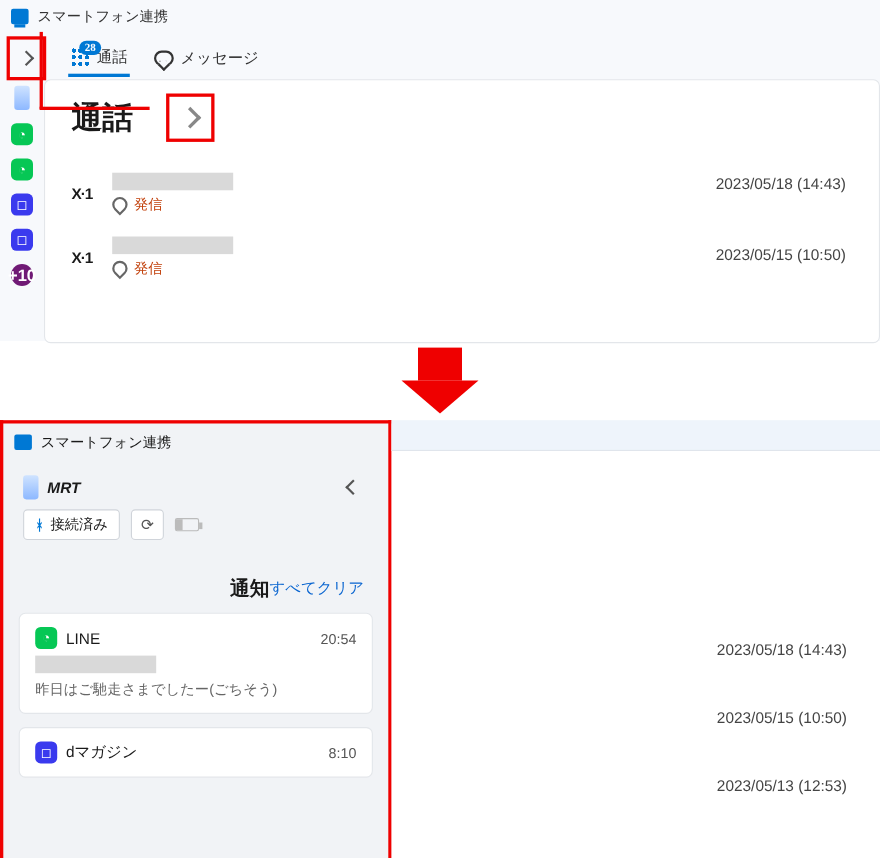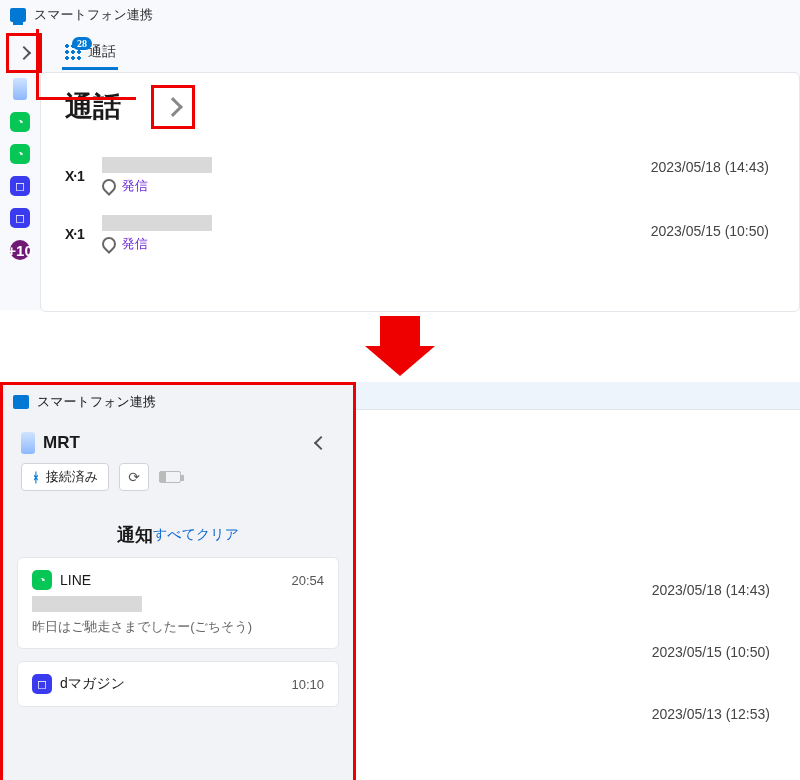--- a/index.html
+++ b/index.html
@@ -131,21 +131,21 @@
     pointer-events:none;
   }
 
   .call-row{
     display:flex; align-items:center; gap:18px;
     padding:10px 0;
   }
   .call-xicon{ font-weight:900; font-size:14px; letter-spacing:-1px;}
   .call-info{ display:flex; flex-direction:column; gap:4px;}
   .redacted{ width:110px; height:16px; background:#d9d9d9;}
-  .call-sub{ display:flex; align-items:center; gap:6px; color:#6d28d9; font-size:13px;}
+  .call-sub{ display:flex; align-items:center; gap:6px; color:#c2410c; font-size:13px;}
   .phone-glyph{ width:14px; height:14px; border:2px solid #666; border-radius:50% 50% 50% 0; transform:rotate(-45deg);}
   .call-time{ position:absolute; right:30px; color:#444; font-size:14px;}
 
   
   .big-arrow{
     position:absolute;
     top:310px; left:0; right:0;
     height:72px;
     display:flex; align-items:center; justify-content:center;
   }
@@ -174,21 +174,21 @@
   }
   .bs-title{
     display:flex; align-items:center; gap:8px;
     padding:8px 10px;
     font-size:13px;
   }
   .device-row{
     display:flex; align-items:center; justify-content:space-between;
     padding:10px 18px 6px 18px;
   }
-  .device-name{ display:flex; align-items:center; gap:8px; font-size:17px; font-weight:700;}
+  .device-name{ display:flex; align-items:center; gap:8px; font-size:14px; font-weight:700;font-style:italic;}
   .device-ic{ width:14px; height:22px; background:linear-gradient(#cfe3ff,#8db8ff); border-radius:3px;}
   .collapse-btn{ width:28px; height:28px; display:flex; align-items:center; justify-content:center; color:#666;}
   .status-row{
     display:flex; align-items:center; gap:10px;
     padding:0 18px 14px 18px;
   }
   .status-chip{
     display:flex; align-items:center; gap:6px;
     border:1px solid #d0d4da; border-radius:4px;
     padding:4px 10px; background:#fff; font-size:13px;
@@ -200,21 +200,21 @@
     display:flex; align-items:center; justify-content:center;
     font-size:14px; color:#555;
   }
   .battery{
     width:22px; height:12px; border:1px solid #bbb; border-radius:2px; position:relative;
   }
   .battery::after{content:""; position:absolute; right:-4px; top:3px; width:3px; height:6px; background:#bbb;}
   .battery .fill{ width:30%; height:100%; background:#bbb;}
 
   .notif-head{
-    display:flex; align-items:center; justify-content:center;
+    display:flex; align-items:center; justify-content:flex-end;
     padding:18px 22px 10px 22px;
     font-family:Liberation Serif, serif;
   }
   .notif-title{ font-size:18px; font-weight:700;}
   .clear-all{ color:#0b66d0; font-size:14px; }
 
   .notif-card{
     background:#fff; border:1px solid #e3e6ea; border-radius:6px;
     margin:0 14px 12px 14px;
     padding:12px 14px;
@@ -260,20 +260,26 @@
       <span class="chev"></span>
     </div>
 
     <div class="tab active" style="position:relative;font-family:Liberation Serif, serif;">
       <span class="tab-icon-apps">
         <span class="badge">28</span>
       </span>
       <span>通話</span>
     </div>
 
+    <div class="tab">
+      <span class="msg-icon">
+          <span class="msg-dots">⋯</span>
+        </span>
+      <span>メッセージ</span>
+    </div>
   </div>
 
   <div class="top-body">
     <div class="iconbar">
       <div class="ic phone"></div>
       <div class="ic line">◔</div>
       <div class="ic line2">◔</div>
       <div class="ic bell">◻</div>
       <div class="ic bell">◻</div>
       <div class="ic more">+10</div>
@@ -375,21 +381,21 @@
           </div>
         <div class="nc-body">昨日はご馳走さまでしたー(ごちそう)</div>
       </div>
 
       <div class="notif-card">
         <div class="nc-top">
           <div class="nc-app">
             <span class="nc-ic dmag">◻</span>
             <span>dマガジン</span>
           </div>
-          <span class="nc-time">10:10</span>
+          <span class="nc-time">8:10</span>
         </div>
       </div>
     </div>
 
     <div class="bottom-main">
       <div class="bm-titlebar"></div>
       <div class="bm-timestamps">
         <span>2023/05/18 (14:43)</span>
         <span>2023/05/15 (10:50)</span>
         <span>2023/05/13 (12:53)</span>

